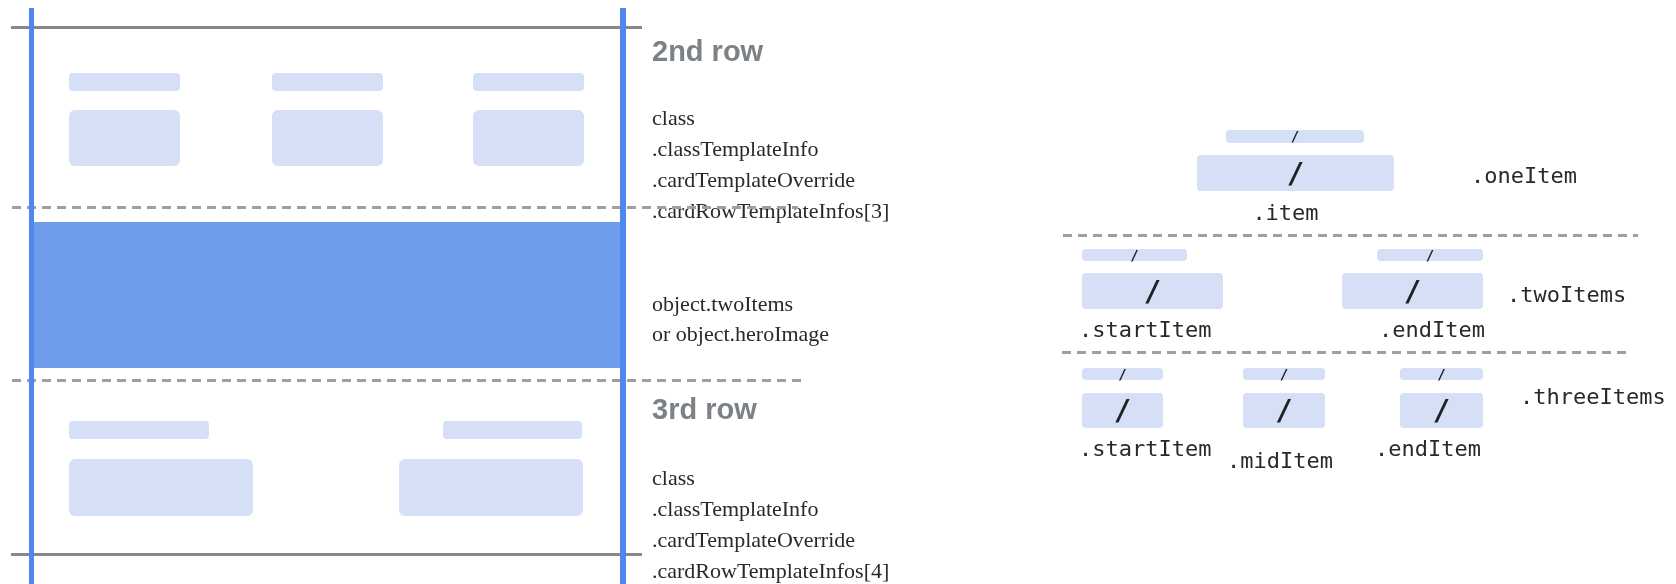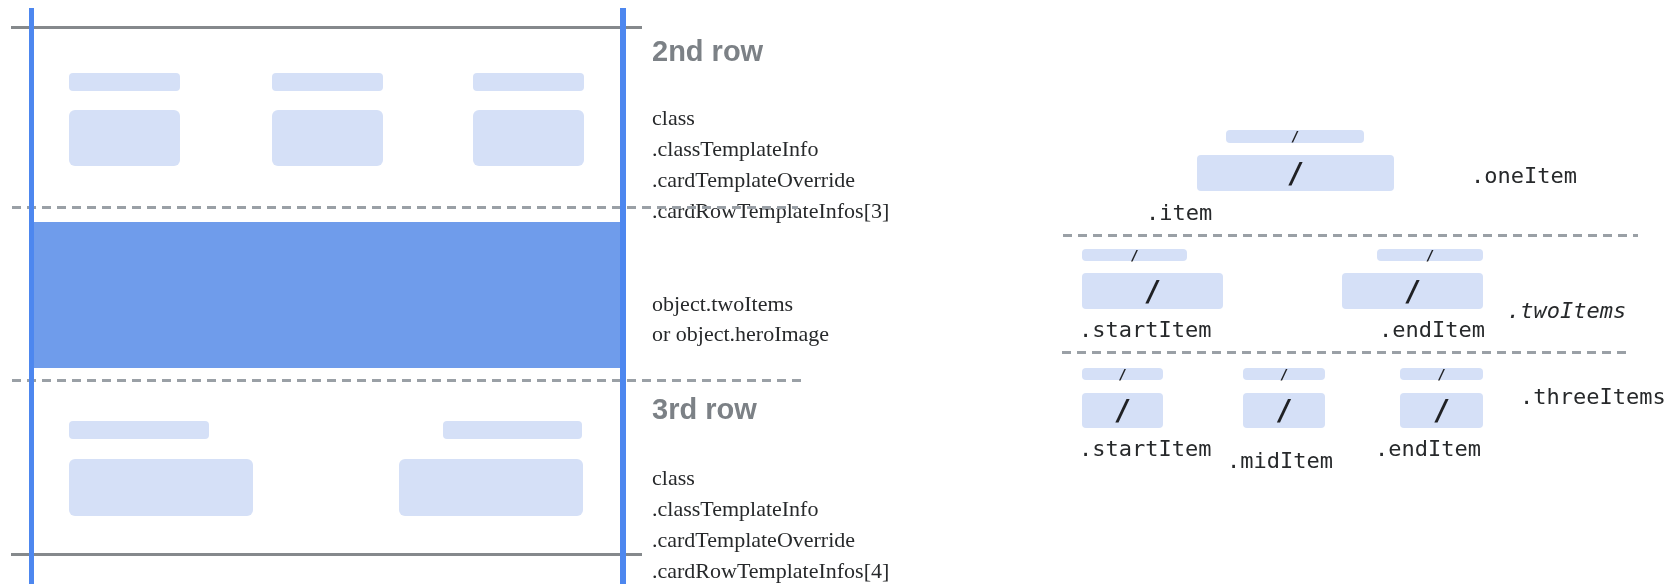--- a/index.html
+++ b/index.html
@@ -36,21 +36,21 @@
   .codeblock{position:absolute;left:652px;font-family:Liberation Serif, serif;
     font-size:22px;color:#27292b;white-space:nowrap;margin-top:24px;}
   .lh31 div{line-height:31px;} .lh30 div{line-height:30px;}
   
   .slash-sm{display:block;text-align:center;font-family:"DejaVu Sans Mono",monospace;
     font-weight:700;font-size:14px;line-height:12px;color:#202124;}
   .slash-lg{display:block;text-align:center;font-family:"DejaVu Sans Mono",monospace;
     font-weight:700;font-size:29px;line-height:36px;color:#202124;}
   .mono-label{position:absolute;font-family:"DejaVu Sans Mono",monospace;font-size:22px;
     line-height:26px;color:#27292b;white-space:nowrap;}
-  .center197{left:1146px;width:197px;}
+  .center197{left:1187px;width:197px;text-align:center;}
 </style>
 </head>
 <body>
 
 <div class="stage">
 
   <div class="guide-v guide-left"></div>
   <div class="guide-v guide-right"></div>
   <div class="border-h border-top"></div>
   <div class="border-h border-bottom"></div>
@@ -108,21 +108,21 @@
     <span class="slash-lg">/</span>
   </div>
   <div class="bar rad-s" style="left:1377px;top:249px;width:106px;height:12px;">
     <span class="slash-sm">/</span>
   </div>
   <div class="bar rad-s" style="left:1342px;top:273px;width:141px;height:36px;">
     <span class="slash-lg">/</span>
   </div>
   <div class="mono-label" style="left:1079px;top:317px;">.startItem</div>
   <div class="mono-label" style="left:1379px;top:317px;">.endItem</div>
-  <div class="mono-label" style="left:1507px;top:298px;font-style:italic;">.twoItems</div>
+  <div class="mono-label" style="left:1507px;top:282px;">.twoItems</div>
 
   <div class="dash dash-r2"></div>
 
   <div class="bar rad-s" style="left:1082px;top:368px;width:81px;height:12px;">
     <span class="slash-sm">/</span>
   </div>
   <div class="bar rad-s" style="left:1082px;top:393px;width:81px;height:35px;">
     <span class="slash-lg" style="line-height:35px;">/</span>
   </div>
   <div class="bar rad-s" style="left:1243px;top:368px;width:82px;height:12px;">

